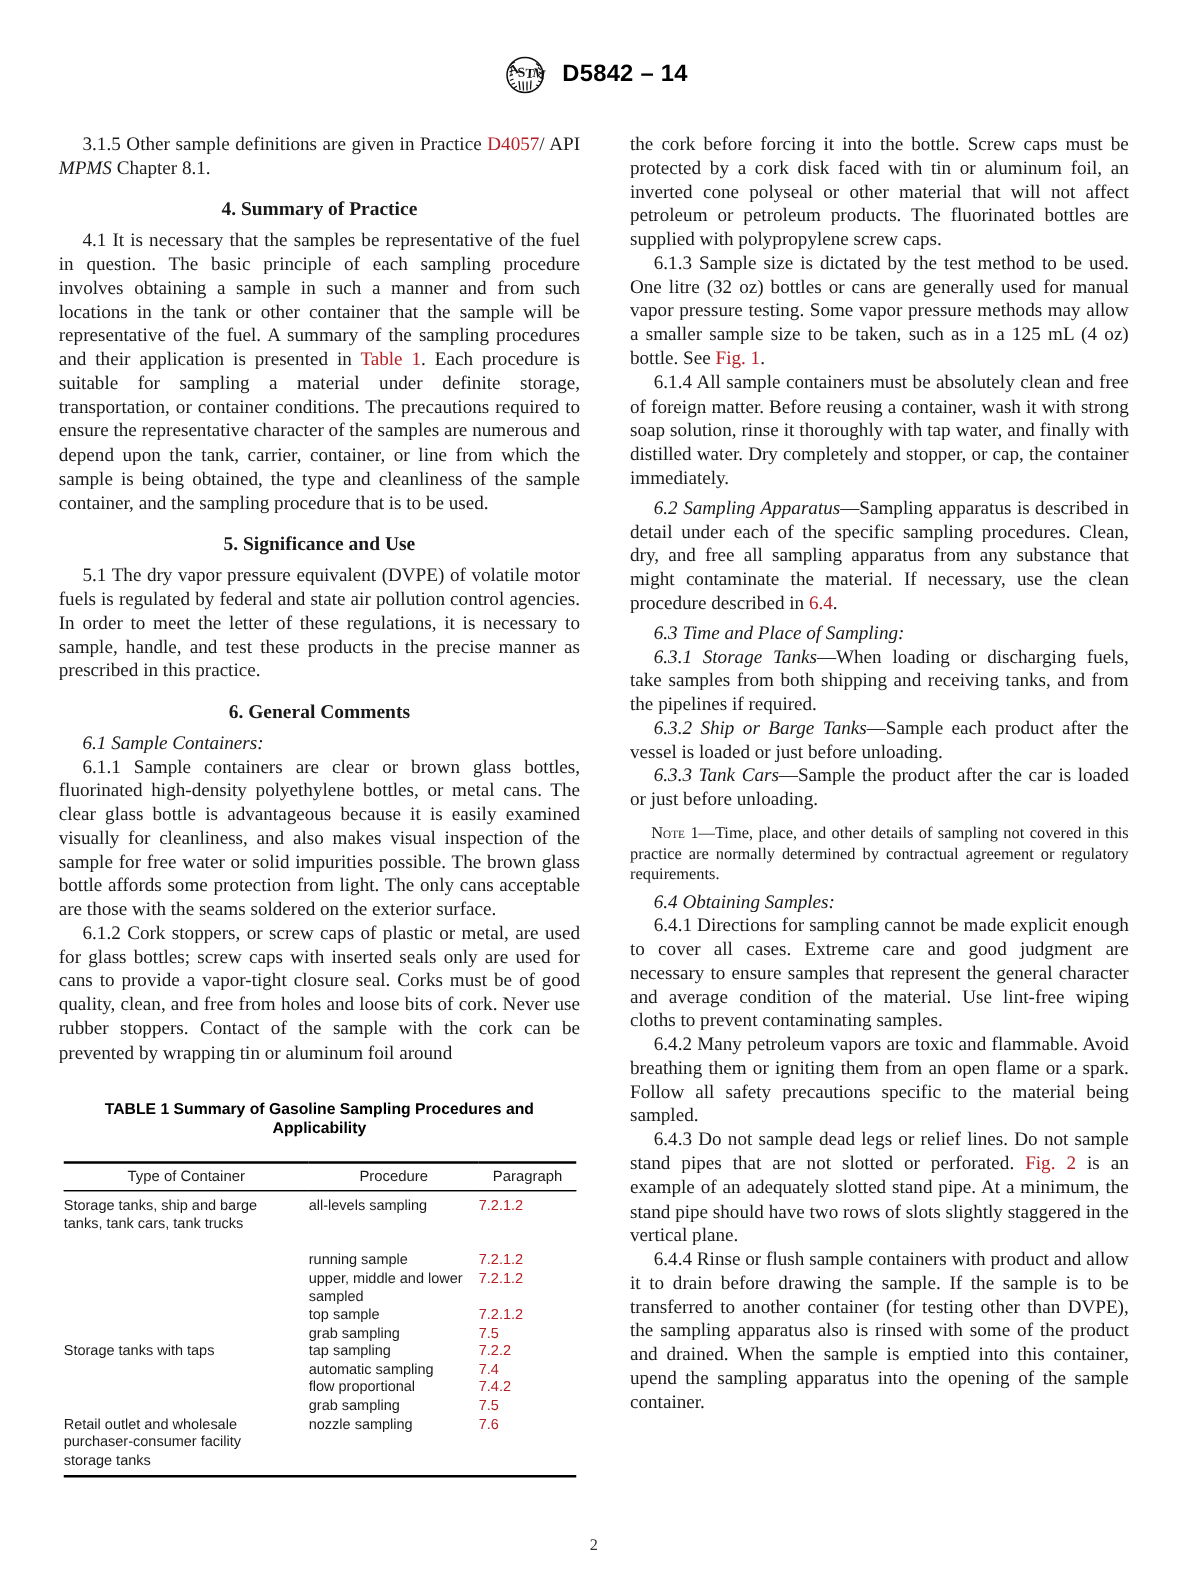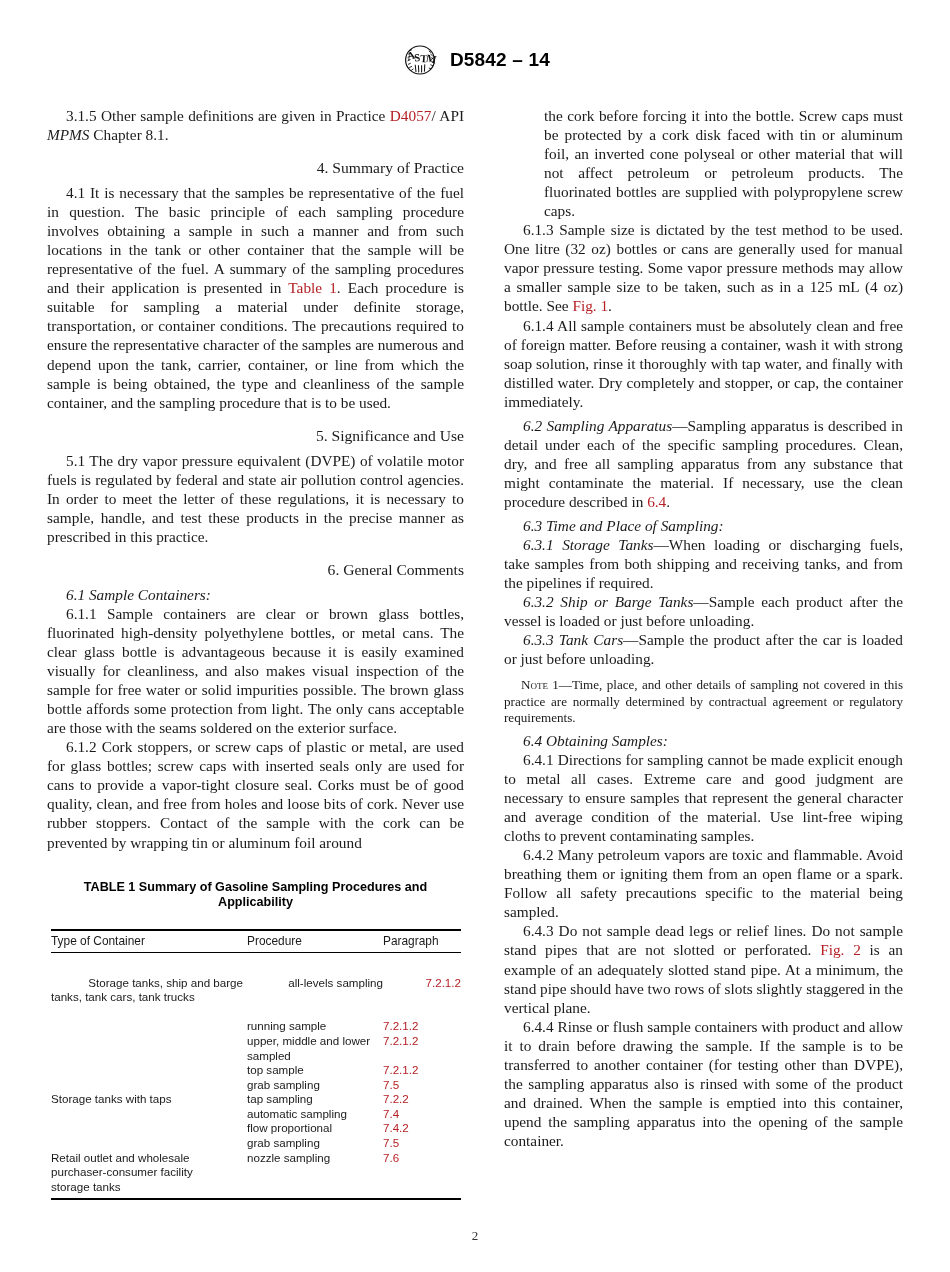--- a/index.html
+++ b/index.html
@@ -61,28 +61,27 @@
     line-height: 19.05px;
     text-align: justify;
     text-justify: inter-word;
     hyphens: none;
   }
   p.ind {
     text-indent: 19px;
   }
   p.noind {
     text-indent: 0;
-    margin-left: 40px;
   }
   h2.section {
     margin: 14px 0 6px 0;
     font-size: 15.6px;
-    font-weight: normal;
+    font-weight: bold;
     line-height: 19px;
-    text-align: right;
+    text-align: center;
   }
   .gap-sm { height: 9px; }
   .gap-xs { height: 5px; }
 
   .lnk {
     color: #b52025;
   }
   .ital {
     font-style: italic;
   }
@@ -114,39 +113,38 @@
   }
   table.t1 {
     border-collapse: collapse;
     width: 410px;
     margin-left: 4px;
     font-size: 11.6px;
     color: #1a1a1a;
   }
   table.t1 thead th {
     font-weight: normal;
-    text-align: left;
+    text-align: center;
     padding: 3px 0 4px 0;
     border-top: 2.2px solid #000;
     border-bottom: 1px solid #000;
     font-size: 11.9px;
   }
   table.t1 thead th.c1 { width: 196px; }
   table.t1 thead th.c2 { width: 136px; }
   table.t1 thead th.c3 { width: 78px; }
 
   table.t1 tbody td {
     vertical-align: top;
     padding: 0;
     line-height: 14.6px;
     height: 14.6px;
   }
   table.t1 tbody tr.first td {
-    padding-top: 23px;
-    text-align: right;
+    padding-top: 5px;
   }
   table.t1 tbody tr.last td {
     padding-bottom: 4px;
   }
   table.t1 tbody td.c1 { padding-right: 4px; }
   table.t1 tbody td.c2 { }
   table.t1 tbody td.c3 { color: #b52025; }
   .hang {
     padding-left: 13px;
   }
@@ -337,21 +335,21 @@
       <p class="ind"><span class="ital">6.3.3  Tank Cars</span><span>—Sample the product after the car is loaded or just before unloading.</span></p>
 
       <div class="gap-sm"></div>
 
       <p class="note"><span class="smallcaps">Note</span><span> 1—Time, place, and other details of sampling not covered in this practice are normally determined by contractual agreement or regulatory requirements.</span></p>
 
       <div class="gap-xs"></div>
 
       <p class="ind ital">6.4  Obtaining Samples:</p>
 
-      <p class="ind">6.4.1  Directions for sampling cannot be made explicit enough to metal all cases. Extreme care and good judgment are necessary to ensure samples that represent the general character and average condition of the material. Use lint-free wiping cloths to prevent contaminating samples.</p>
+      <p class="ind">6.4.1  Directions for sampling cannot be made explicit enough to cover all cases. Extreme care and good judgment are necessary to ensure samples that represent the general character and average condition of the material. Use lint-free wiping cloths to prevent contaminating samples.</p>
 
       <p class="ind">6.4.2  Many petroleum vapors are toxic and flammable. Avoid breathing them or igniting them from an open flame or a spark. Follow all safety precautions specific to the material being sampled.</p>
 
       <p class="ind"><span>6.4.3  Do not sample dead legs or relief lines. Do not sample stand pipes that are not slotted or perforated. </span><span class="lnk">Fig. 2</span><span> is an example of an adequately slotted stand pipe. At a minimum, the stand pipe should have two rows of slots slightly staggered in the vertical plane.</span></p>
 
       <p class="ind">6.4.4  Rinse or flush sample containers with product and allow it to drain before drawing the sample. If the sample is to be transferred to another container (for testing other than DVPE), the sampling apparatus also is rinsed with some of the product and drained. When the sample is emptied into this container, upend the sampling apparatus into the opening of the sample container.</p>
 
     </div>
   </div>
 

